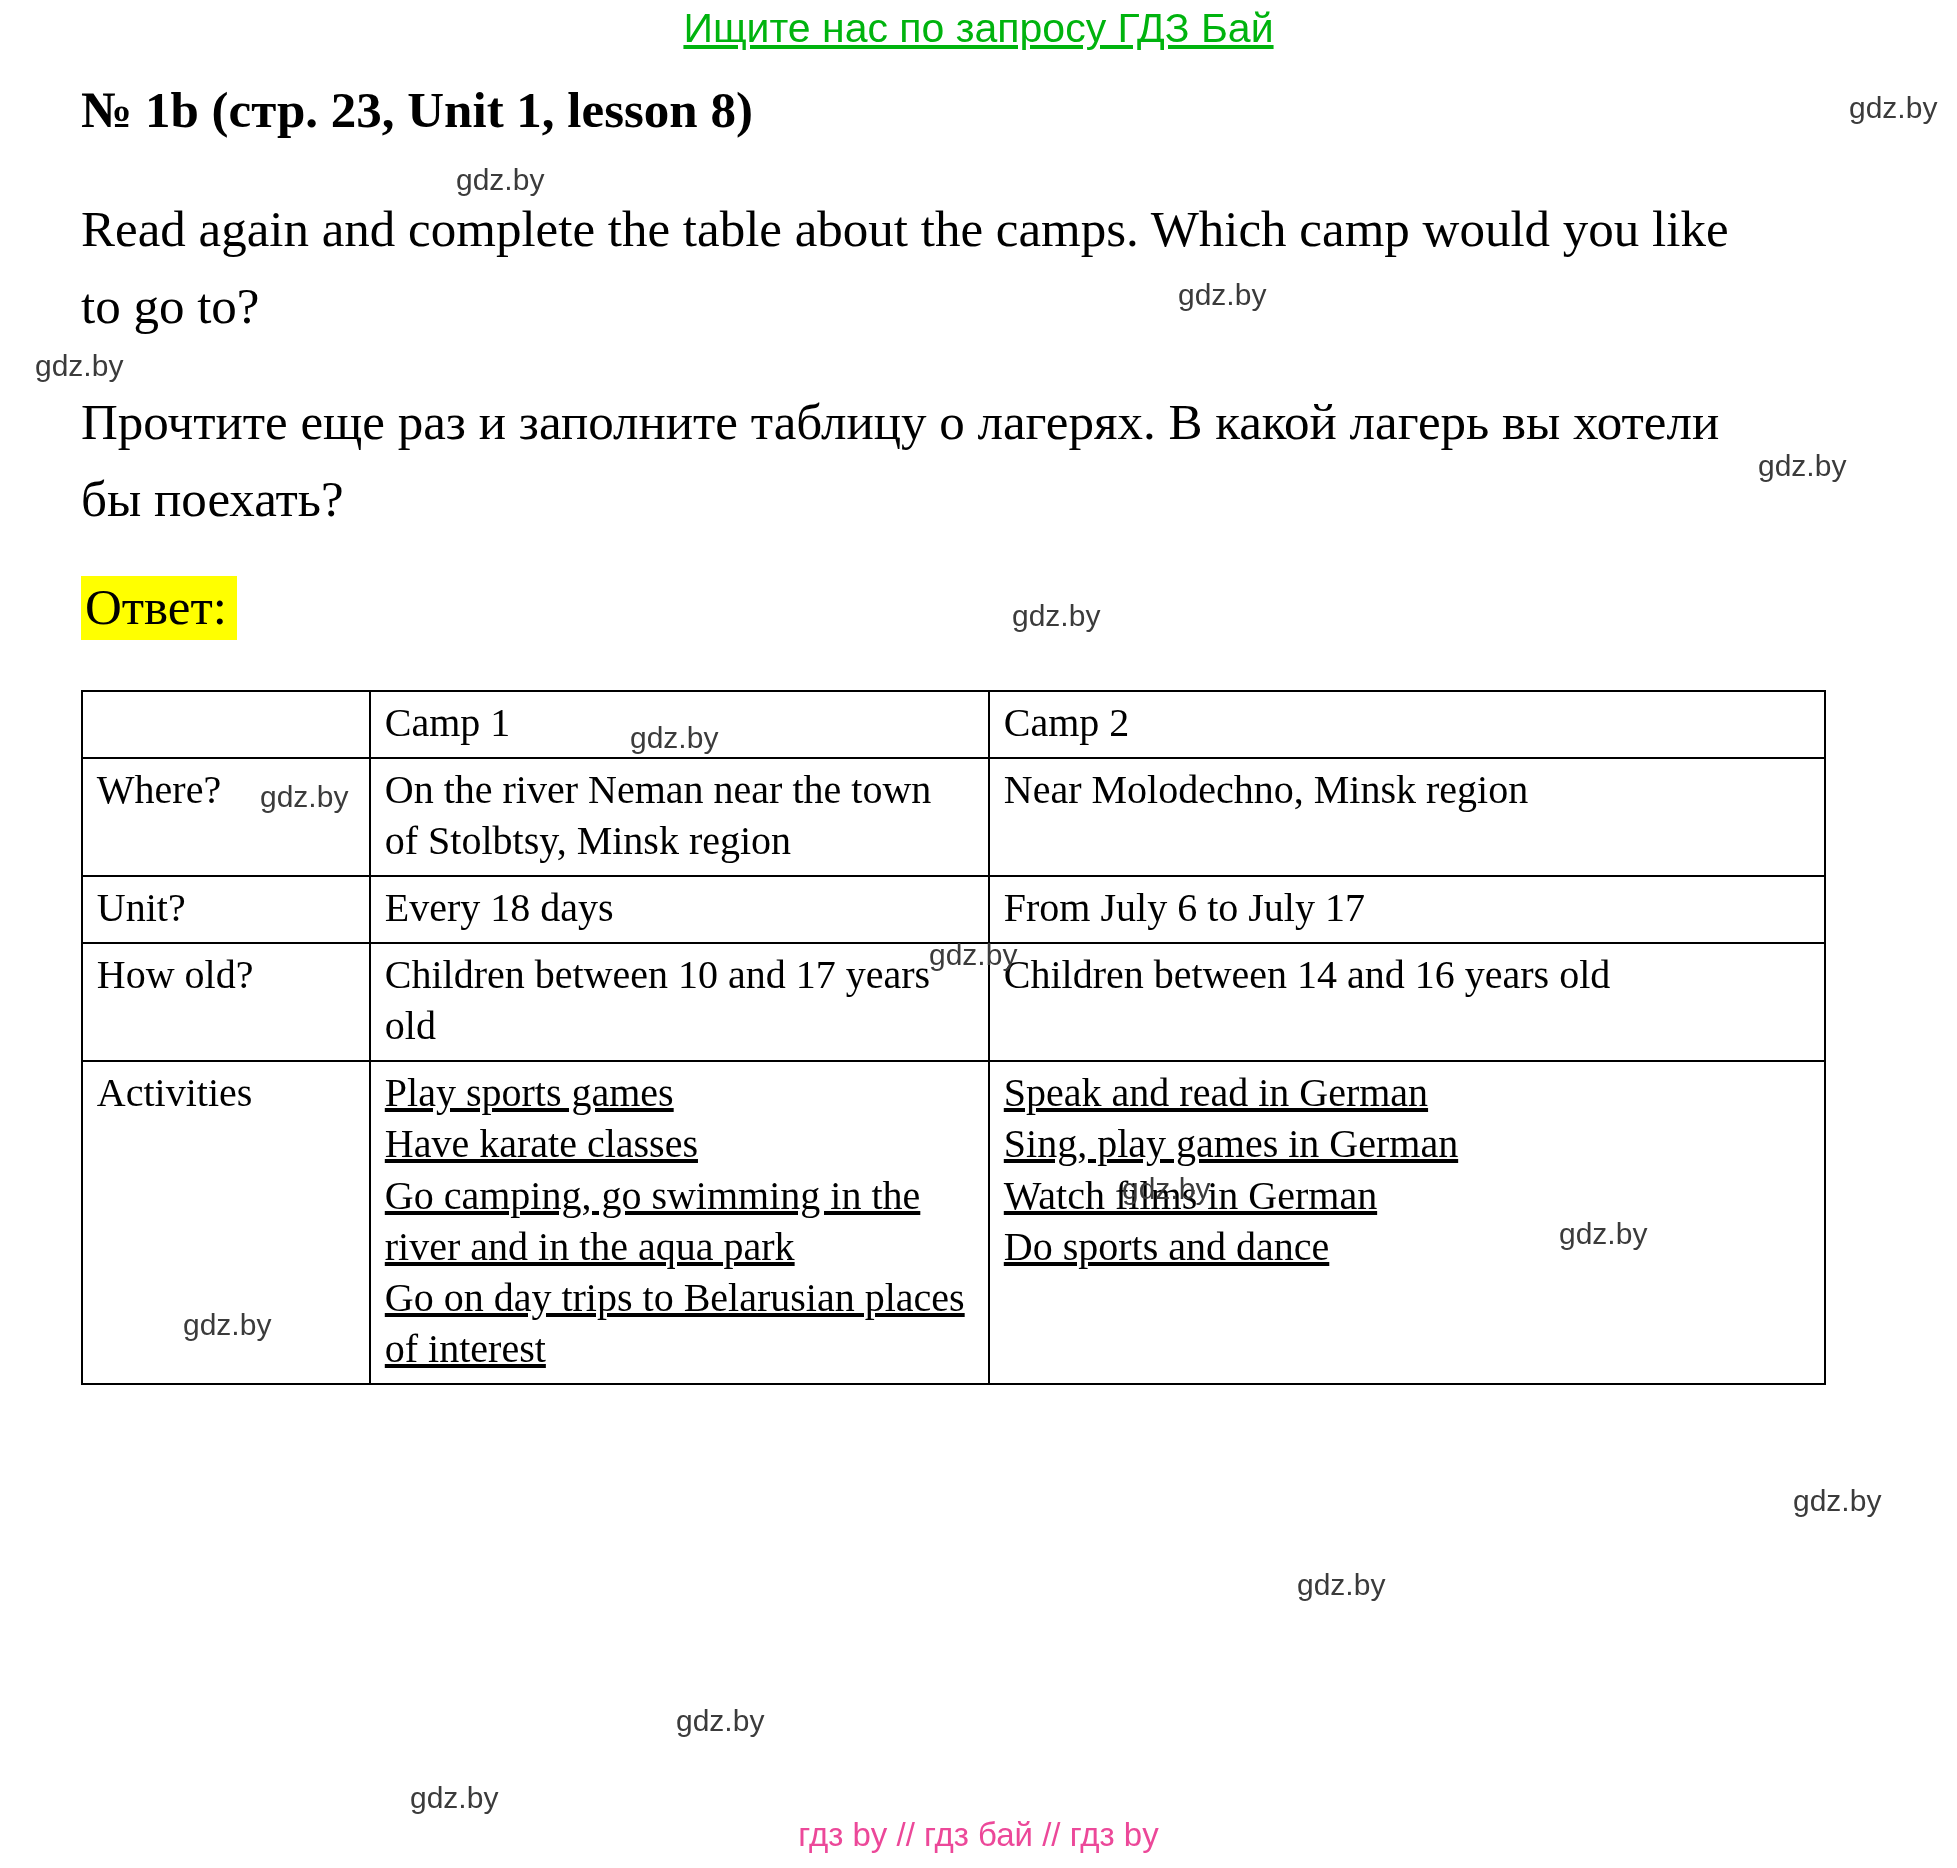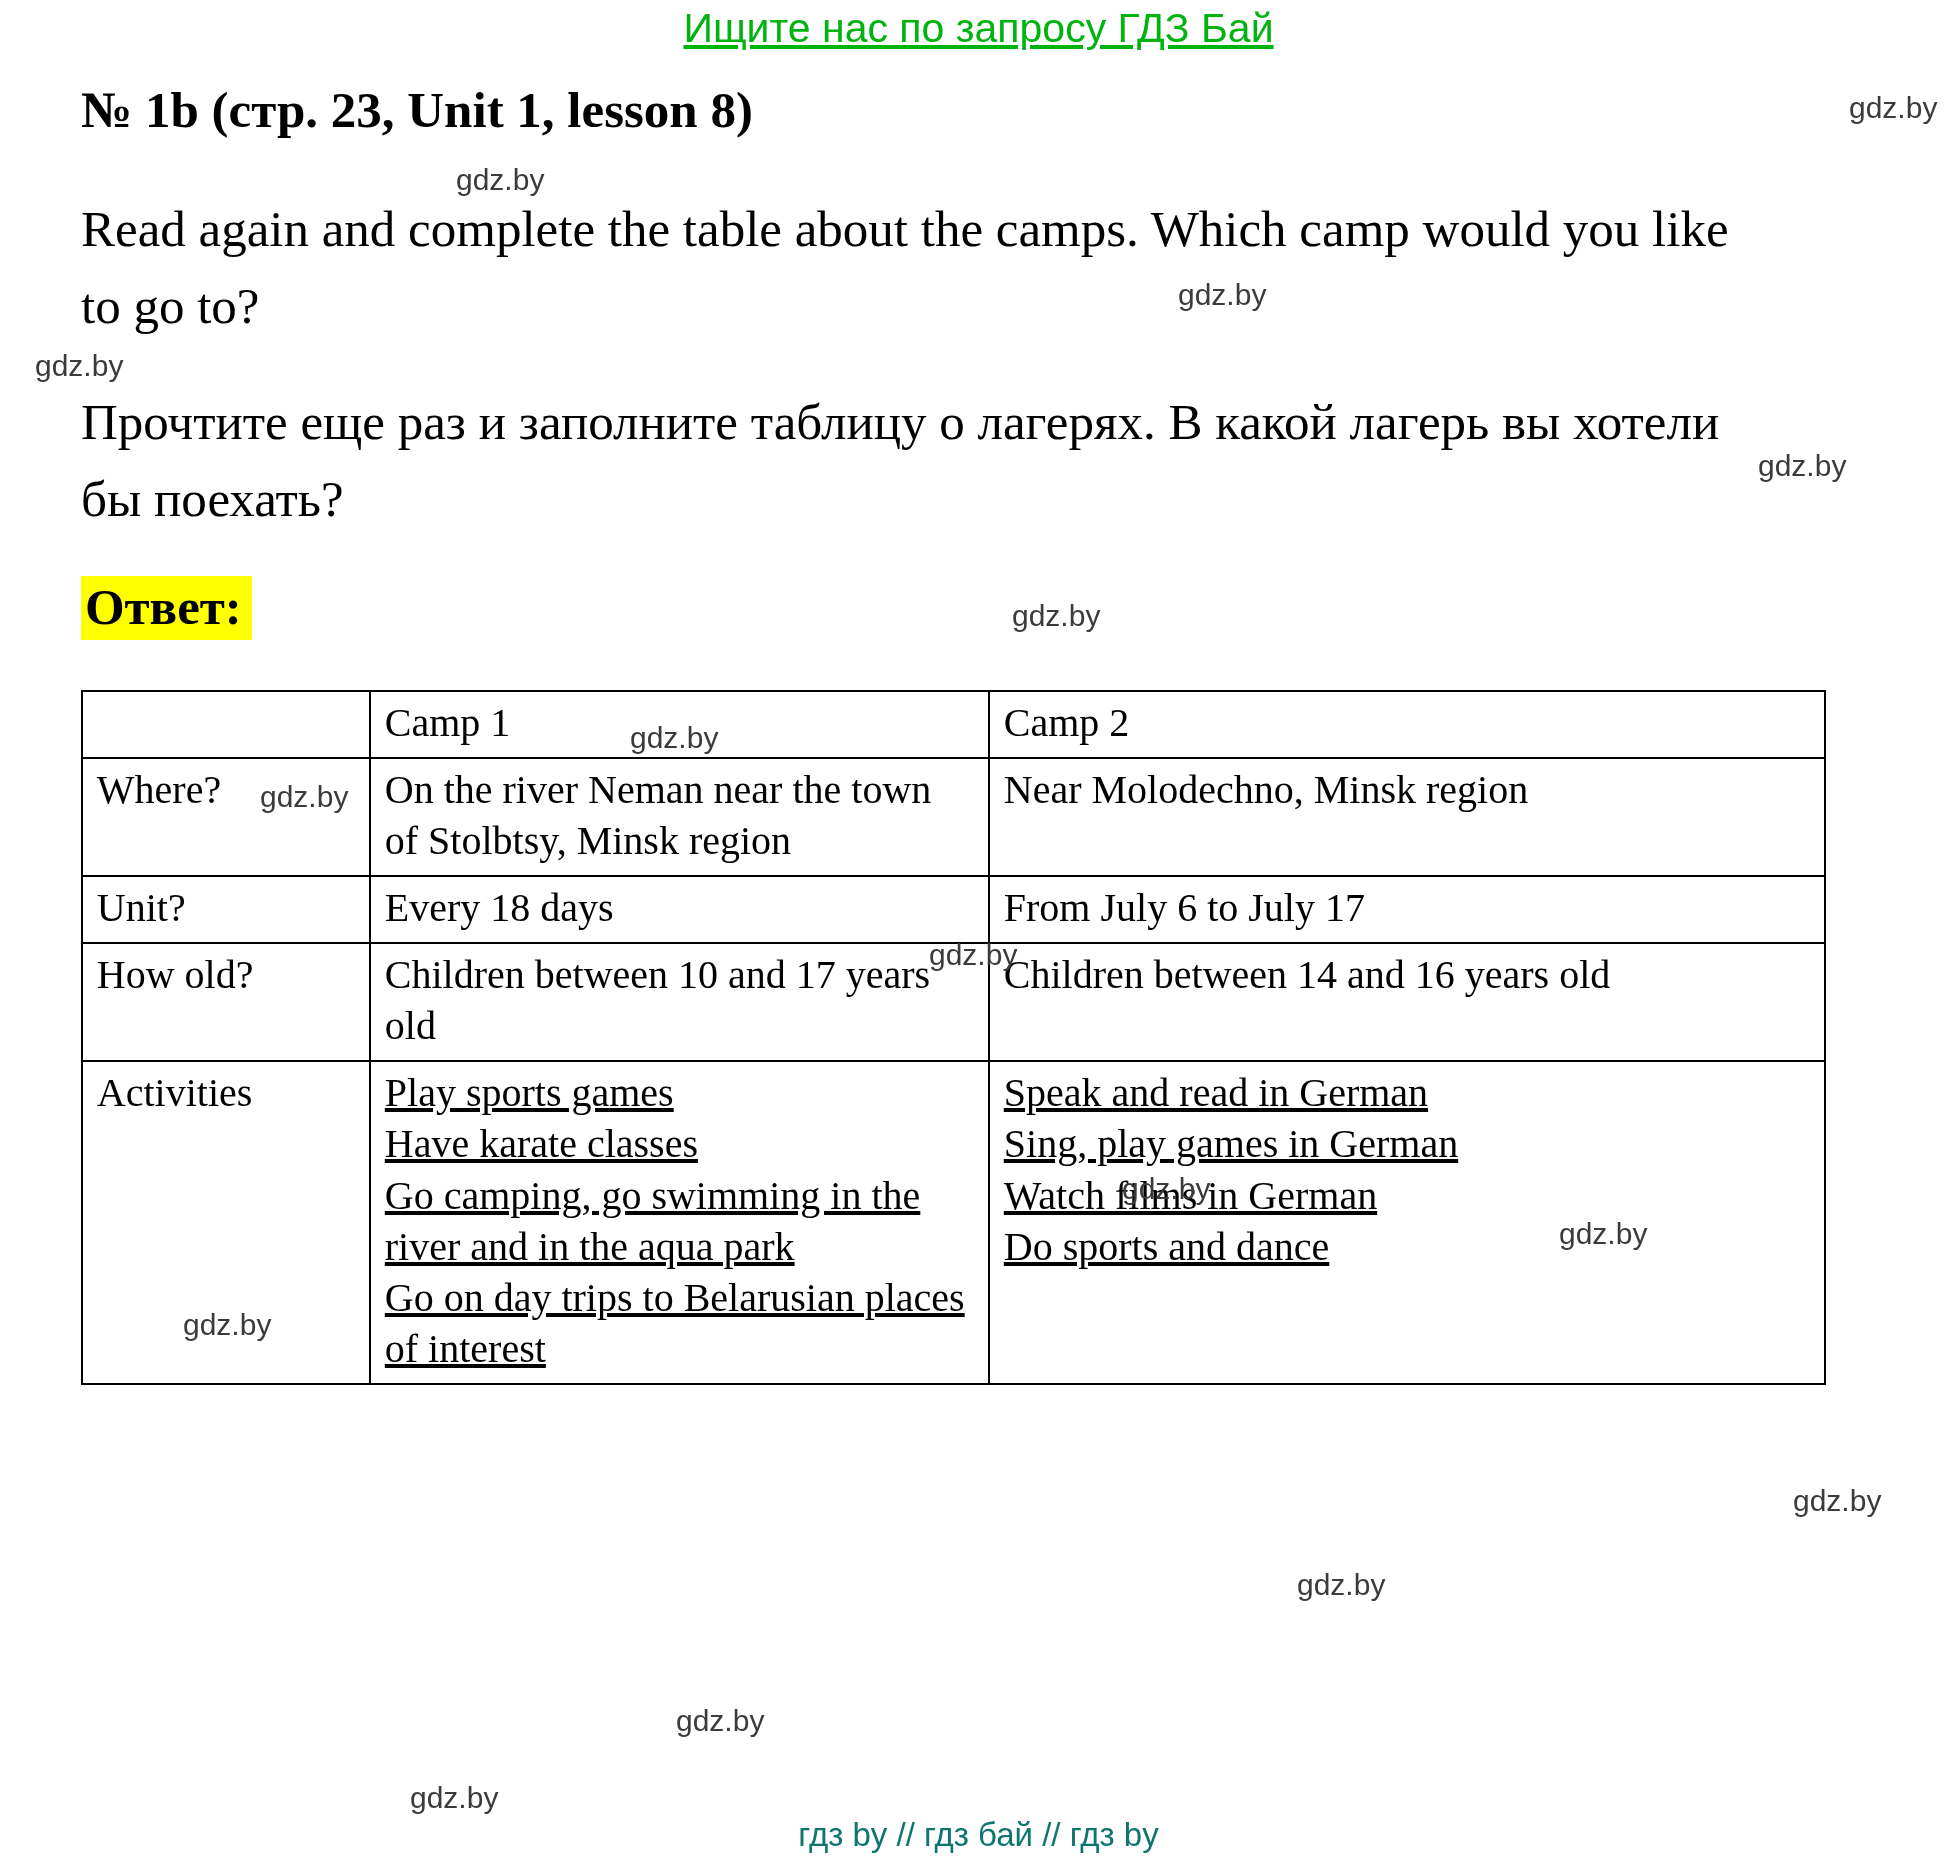--- a/index.html
+++ b/index.html
@@ -36,21 +36,21 @@
     width: 1694px;
     font-size: 51px;
     line-height: 1.5;
   }
   .task-en { top: 191px; }
   .task-ru { top: 384px; }
   .answer-row { position: absolute; left: 81px; top: 576px; }
   .answer-label {
     display: inline-block;
     background: #ffff00;
-    font-weight: bold;
+    font-weight: normal;
     font-size: 51px;
     padding: 2px 9.9px 3.9px 3.9px;
   }
   .camps-table {
     position: absolute;
     left: 81px; top: 690px;
     border-collapse: collapse;
     table-layout: fixed;
   }
   .camps-table td {
@@ -64,21 +64,21 @@
   .col-camp1 { width: 619px; }
   .col-camp2 { width: 836px; }
   .u { text-decoration: underline; }
   .footer {
     position: absolute;
     top: 1816px; left: 0;
     width: 100%;
     text-align: center;
     font-family: "Liberation Sans", sans-serif;
     font-size: 33px;
-    color: #0f766e;
+    color: #ec4899;
   }
   .wm {
     position: absolute;
     font-family: "Liberation Sans", sans-serif;
     font-size: 30px;
     color: #3b3b3b;
     white-space: nowrap;
   }
 </style>
 </head>

